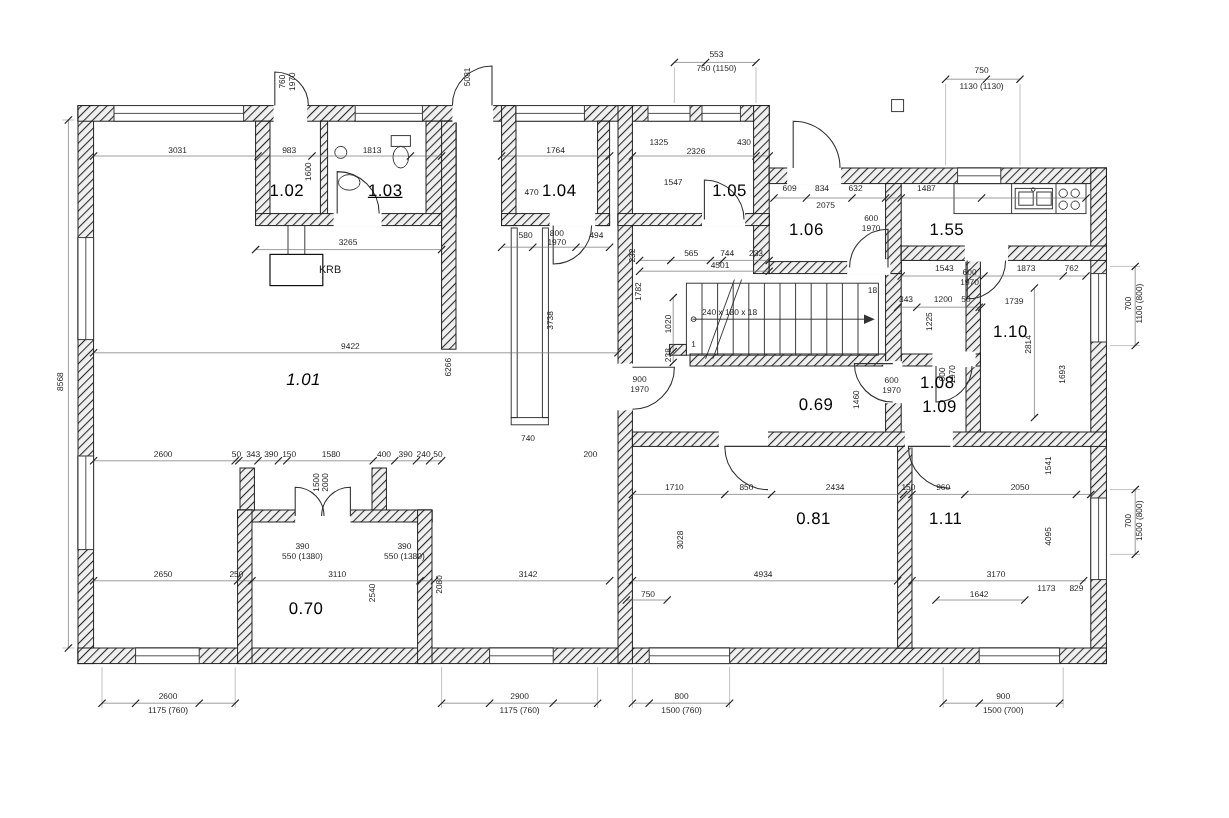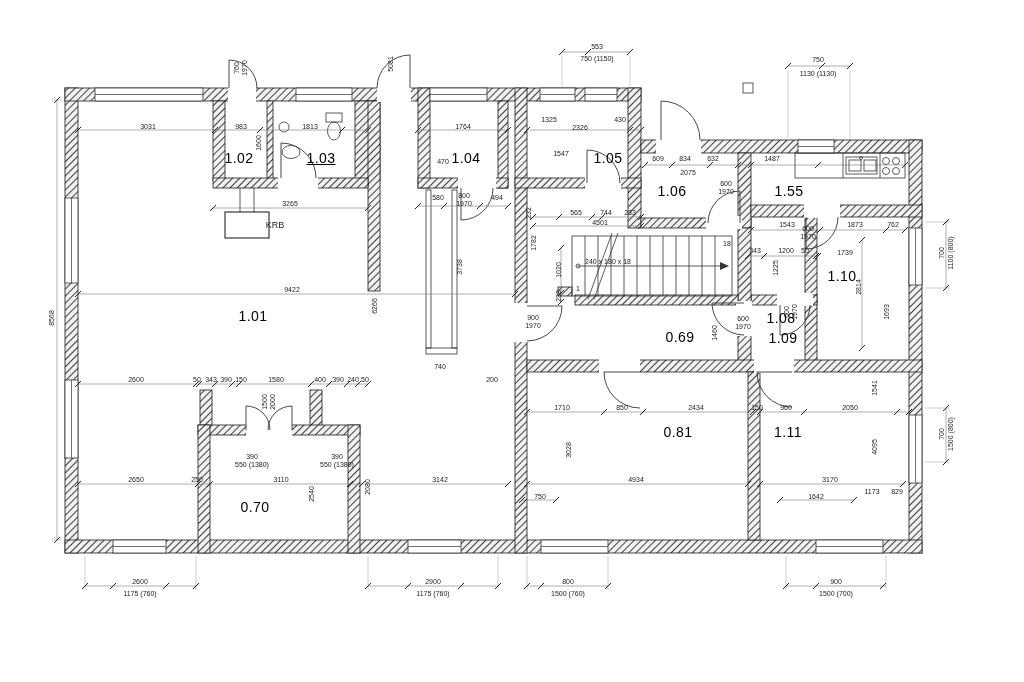--- a/index.html
+++ b/index.html
@@ -317,21 +317,21 @@
         <line x1="558" y1="296" x2="564" y2="290" class="tk"></line>
         <line x1="558" y1="305" x2="564" y2="299" class="tk"></line>
         <line x1="862" y1="240" x2="862" y2="348" class="dl"></line>
         <line x1="859" y1="243" x2="865" y2="237" class="tk"></line>
         <line x1="859" y1="351" x2="865" y2="345" class="tk"></line>
       </g>
   </svg>
 
   <div id="labels">
     <span class="lbl krb">KRB</span>
-  <span class="lbl room" style="left: 253px; top: 316px;">1.01</span>
+  <span class="lbl room" style="left: 253px; top: 316px; font-style: italic;">1.01</span>
       <span class="lbl room" style="left: 239px; top: 158px;">1.02</span>
       <span class="lbl room" style="left: 321px; top: 158px; text-decoration: underline;">1.03</span>
       <span class="lbl room" style="left: 466px; top: 158px;">1.04</span>
       <span class="lbl room" style="left: 608px; top: 158px;">1.05</span>
       <span class="lbl room" style="left: 672px; top: 191px;">1.06</span>
       <span class="lbl room" style="left: 789px; top: 191px;">1.55</span>
       <span class="lbl room" style="left: 781px; top: 270px; margin-top: 48px;">1.08</span>
       <span class="lbl room" style="left: 783px; top: 338px;">1.09</span>
       <span class="lbl room" style="left: 842px; top: 276px;">1.10</span>
       <span class="lbl room" style="left: 788px; top: 432px;">1.11</span>

